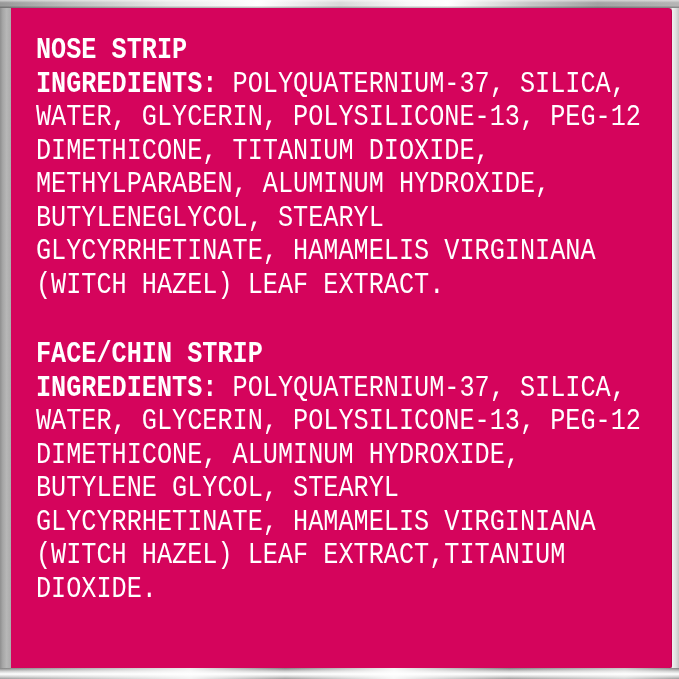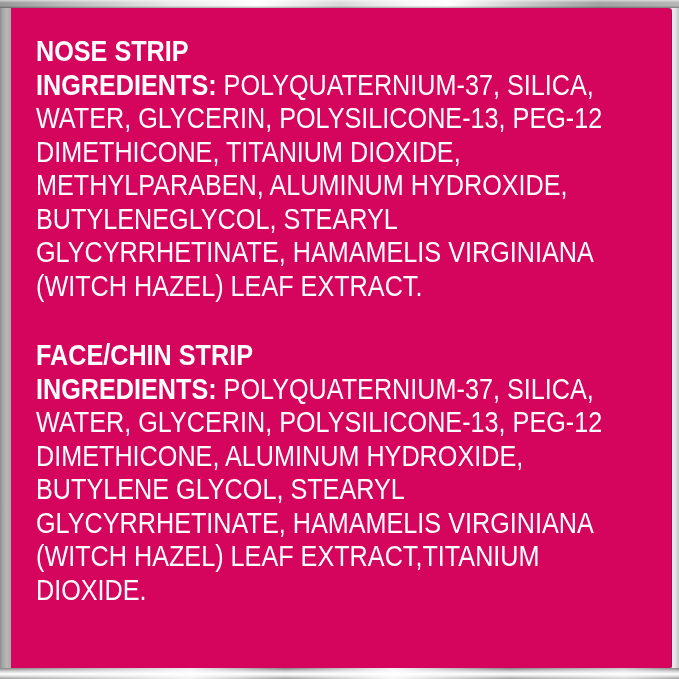--- a/index.html
+++ b/index.html
@@ -53,20 +53,21 @@
   .panel {
     position: absolute;
     left: 11px;
     top: 8px;
     right: 7px;
     bottom: 11px;
     background: #D5045C;
     border-radius: 0 4px 2px 0;
     box-shadow: inset -1px 0 0 rgba(140, 0, 50, 0.35);
     z-index: 1;
+    font-family: Liberation Mono, monospace;
   }
   
   .textwrap {
     position: absolute;
     left: 25px;
     top: 26px;
     width: 780px;
     transform: scaleX(0.84);
     transform-origin: 0 0;
     color: #ffffff;

